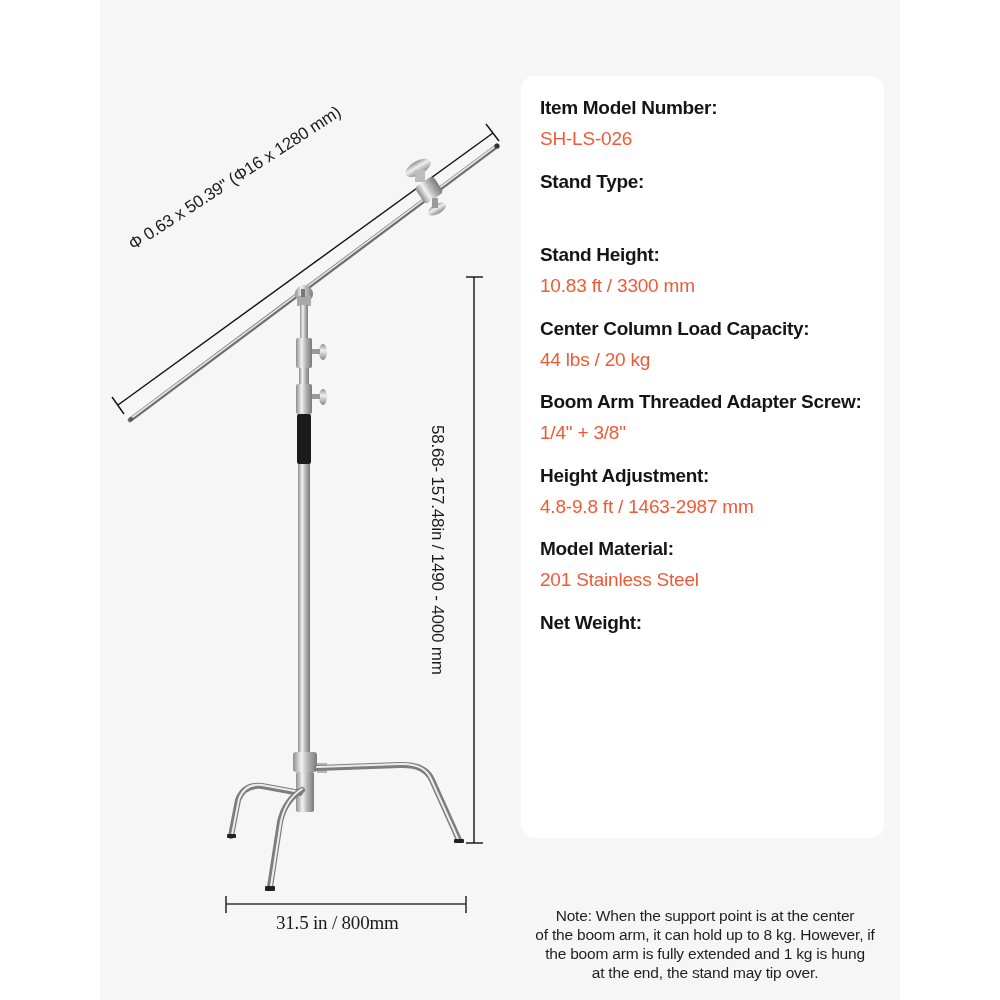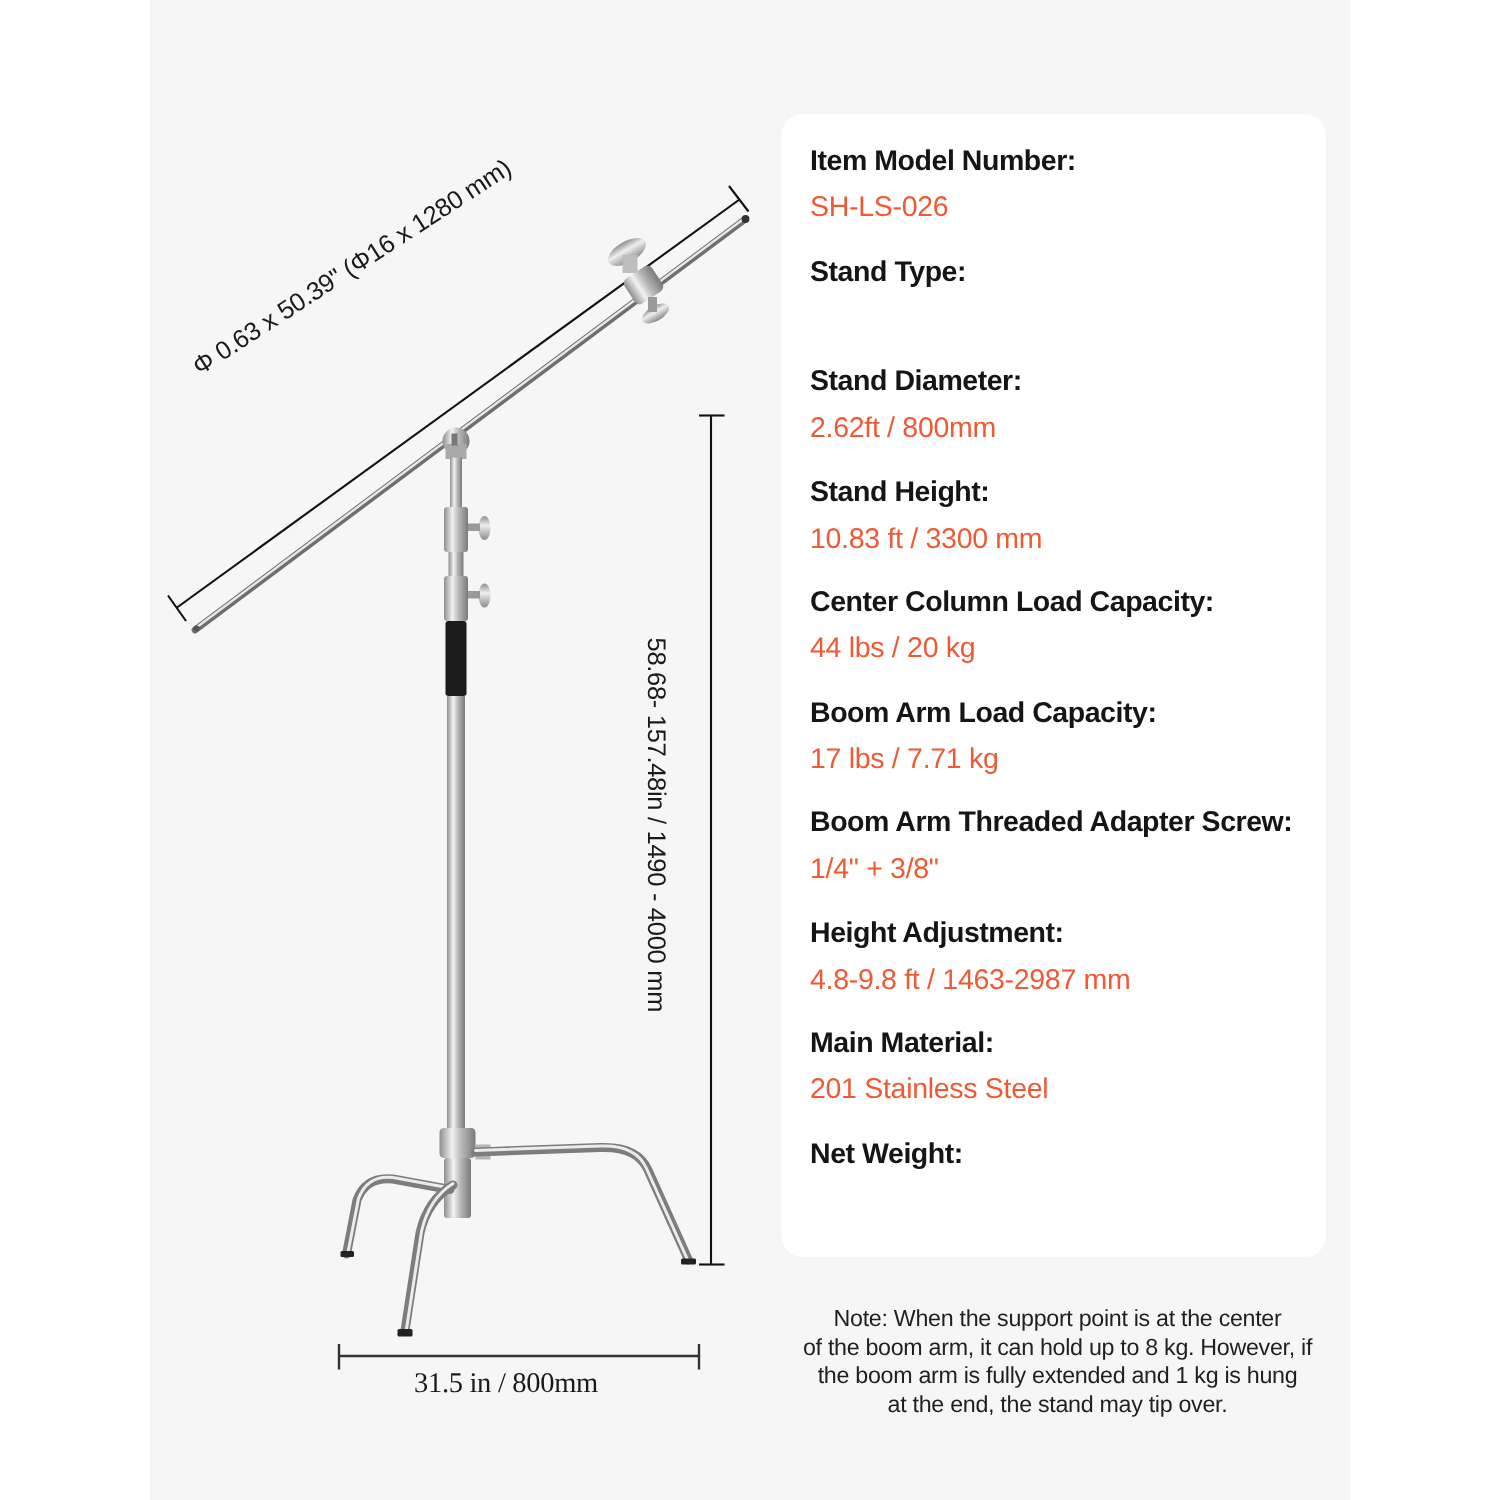--- a/index.html
+++ b/index.html
@@ -35,21 +35,21 @@
     .spec-item { height: 73.5px; }
     .spec-label {
       font-size: 19px; font-weight: bold; color: #151515; line-height: 28px;
       letter-spacing: -0.3px;
     }
     .spec-value {
       font-size: 19px; color: #ef5a34; line-height: 28px; margin-top: 3px;
       letter-spacing: -0.2px;
     }
     .note {
-      position: absolute; left: 520px; top: 870px; width: 370px;
+      position: absolute; left: 520px; top: 906px; width: 370px;
       text-align: center; font-size: 15.5px; line-height: 19px; color: #1f1f1f;
       letter-spacing: -0.2px;
     }
   </style>
 </head>
 <body>
 
 <div class="panel"></div>
 
 <div class="diagram">
@@ -153,45 +153,37 @@
 
 <div class="spec-card">
   <div class="spec-item">
     <div class="spec-label">Item Model Number:</div>
     <div class="spec-value">SH-LS-026</div>
   </div>
   <div class="spec-item">
     <div class="spec-label">Stand Type:</div>
   </div>
   <div class="spec-item">
-    <div class="spec-label">Stand Diameter:</div>
-    <div class="spec-value">2.62ft / 800mm</div>
-  </div>
-  <div class="spec-item">
     <div class="spec-label">Stand Height:</div>
     <div class="spec-value">10.83 ft / 3300 mm</div>
   </div>
   <div class="spec-item">
     <div class="spec-label">Center Column Load Capacity:</div>
     <div class="spec-value">44 lbs / 20 kg</div>
-  </div>
-  <div class="spec-item">
-    <div class="spec-label">Boom Arm Load Capacity:</div>
-    <div class="spec-value">17 lbs / 7.71 kg</div>
   </div>
   <div class="spec-item">
     <div class="spec-label">Boom Arm Threaded Adapter Screw:</div>
     <div class="spec-value">1/4" + 3/8"</div>
   </div>
   <div class="spec-item">
     <div class="spec-label">Height Adjustment:</div>
     <div class="spec-value">4.8-9.8 ft / 1463-2987 mm</div>
   </div>
   <div class="spec-item">
-    <div class="spec-label">Main Material:</div>
+    <div class="spec-label">Model Material:</div>
     <div class="spec-value">201 Stainless Steel</div>
   </div>
   <div class="spec-item">
     <div class="spec-label">Net Weight:</div>
   </div>
 </div>
 
 <div class="note">
   <div>Note: When the support point is at the center</div>
   <div>of the boom arm, it can hold up to 8 kg. However, if</div>

